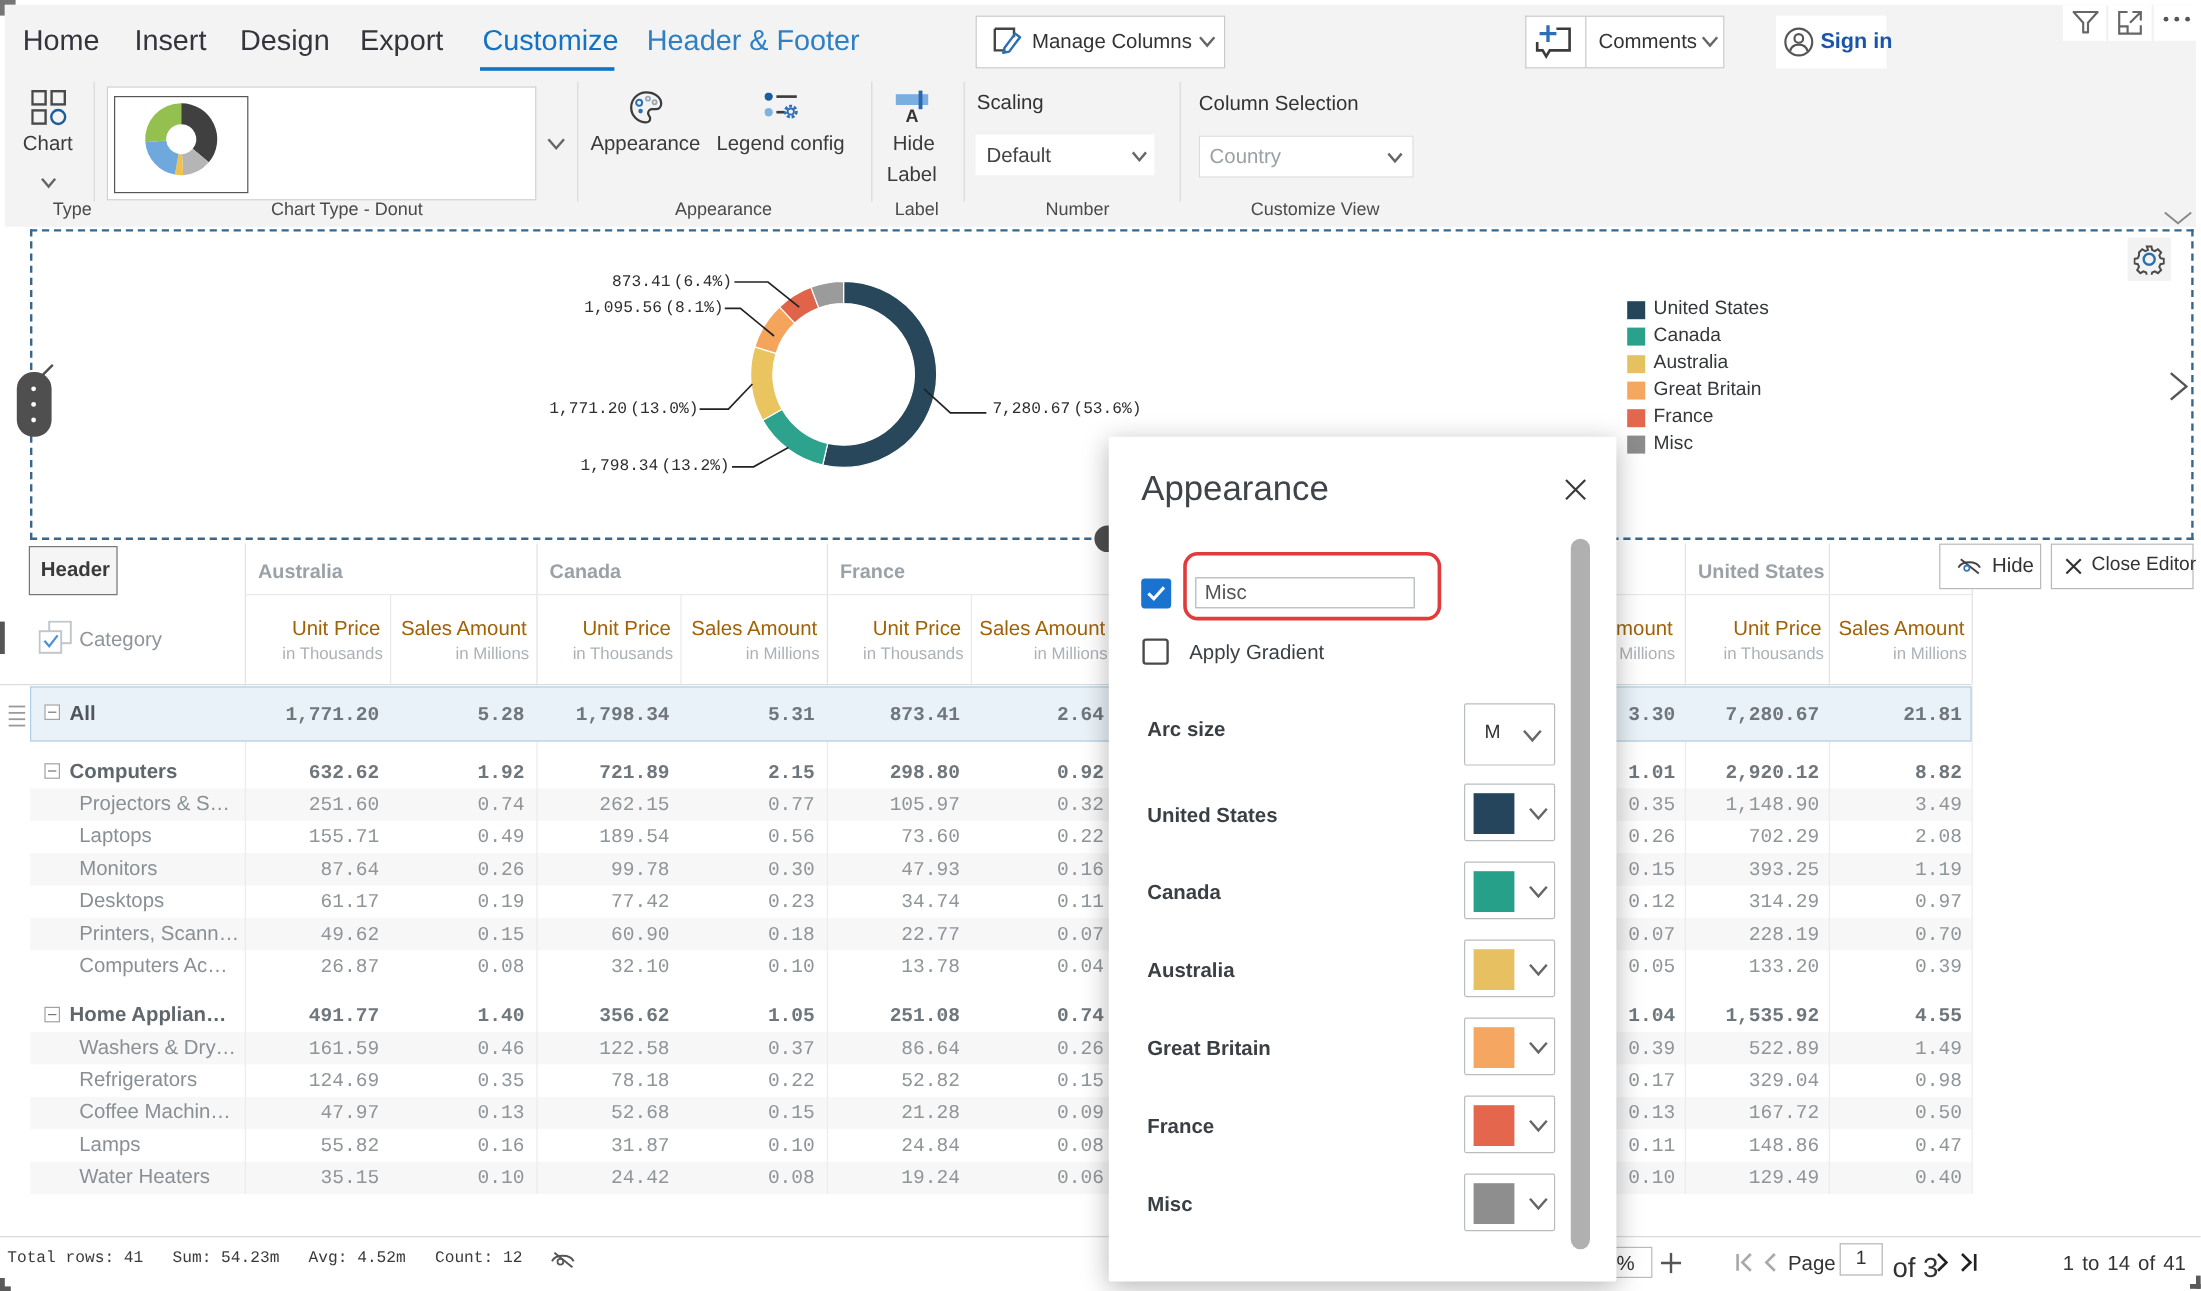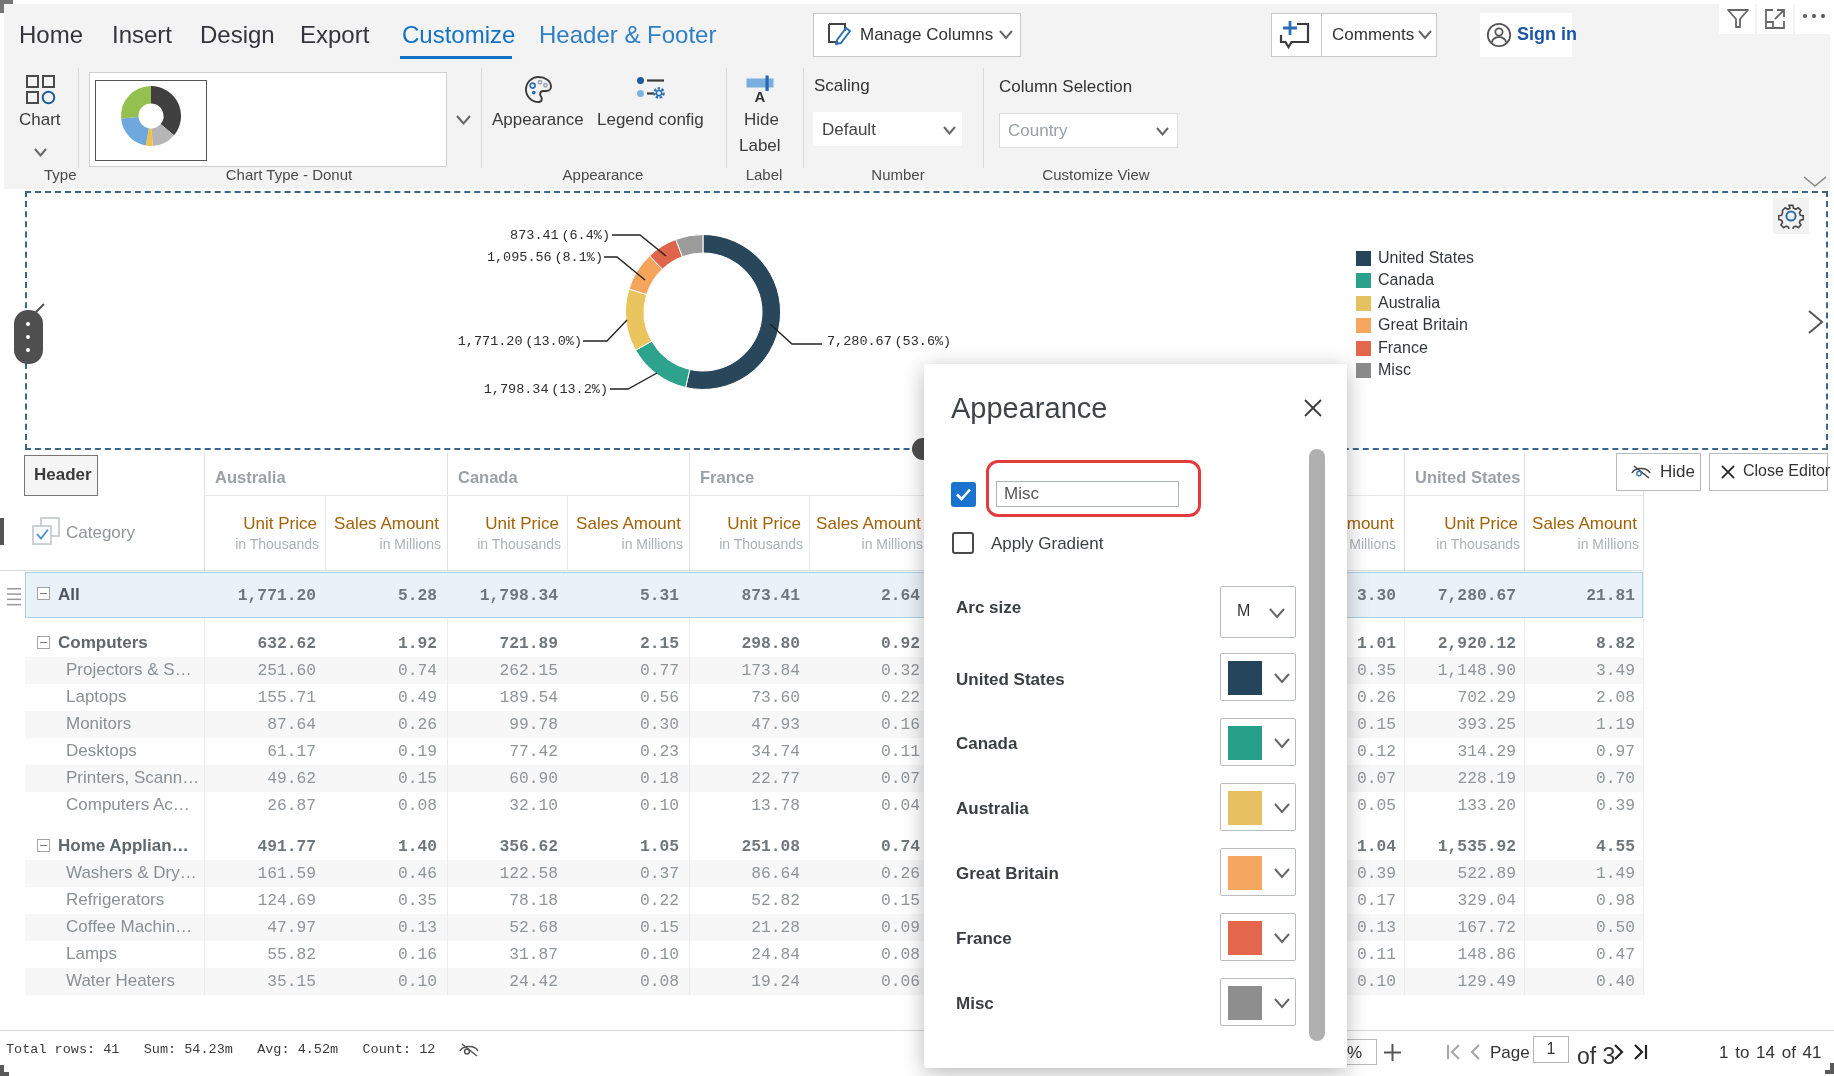--- a/index.html
+++ b/index.html
@@ -316,21 +316,21 @@
   <div class="tbl-numb" style="left:640px;top:634px;width:160px;">298.80</div>
   <div class="tbl-numb" style="left:760px;top:634px;width:160px;">0.92</div>
   <div class="tbl-numb" style="left:1236px;top:634px;width:160px;">1.01</div>
   <div class="tbl-numb" style="left:1356px;top:634px;width:160px;">2,920.12</div>
   <div class="tbl-numb" style="left:1475px;top:634px;width:160px;">8.82</div>
   <div class="rowlbl" style="left:66px;top:660px;">Projectors &amp; S…</div>
   <div class="tbl-num" style="left:156px;top:661px;width:160px;">251.60</div>
   <div class="tbl-num" style="left:277px;top:661px;width:160px;">0.74</div>
   <div class="tbl-num" style="left:398px;top:661px;width:160px;">262.15</div>
   <div class="tbl-num" style="left:519px;top:661px;width:160px;">0.77</div>
-  <div class="tbl-num" style="left:640px;top:661px;width:160px;">173.84</div>
+  <div class="tbl-num" style="left:640px;top:661px;width:160px;">105.97</div>
   <div class="tbl-num" style="left:760px;top:661px;width:160px;">0.32</div>
   <div class="tbl-num" style="left:1236px;top:661px;width:160px;">0.35</div>
   <div class="tbl-num" style="left:1356px;top:661px;width:160px;">1,148.90</div>
   <div class="tbl-num" style="left:1475px;top:661px;width:160px;">3.49</div>
   <div class="rowlbl" style="left:66px;top:687px;">Laptops</div>
   <div class="tbl-num" style="left:156px;top:688px;width:160px;">155.71</div>
   <div class="tbl-num" style="left:277px;top:688px;width:160px;">0.49</div>
   <div class="tbl-num" style="left:398px;top:688px;width:160px;">189.54</div>
   <div class="tbl-num" style="left:519px;top:688px;width:160px;">0.56</div>
   <div class="tbl-num" style="left:640px;top:688px;width:160px;">73.60</div>

